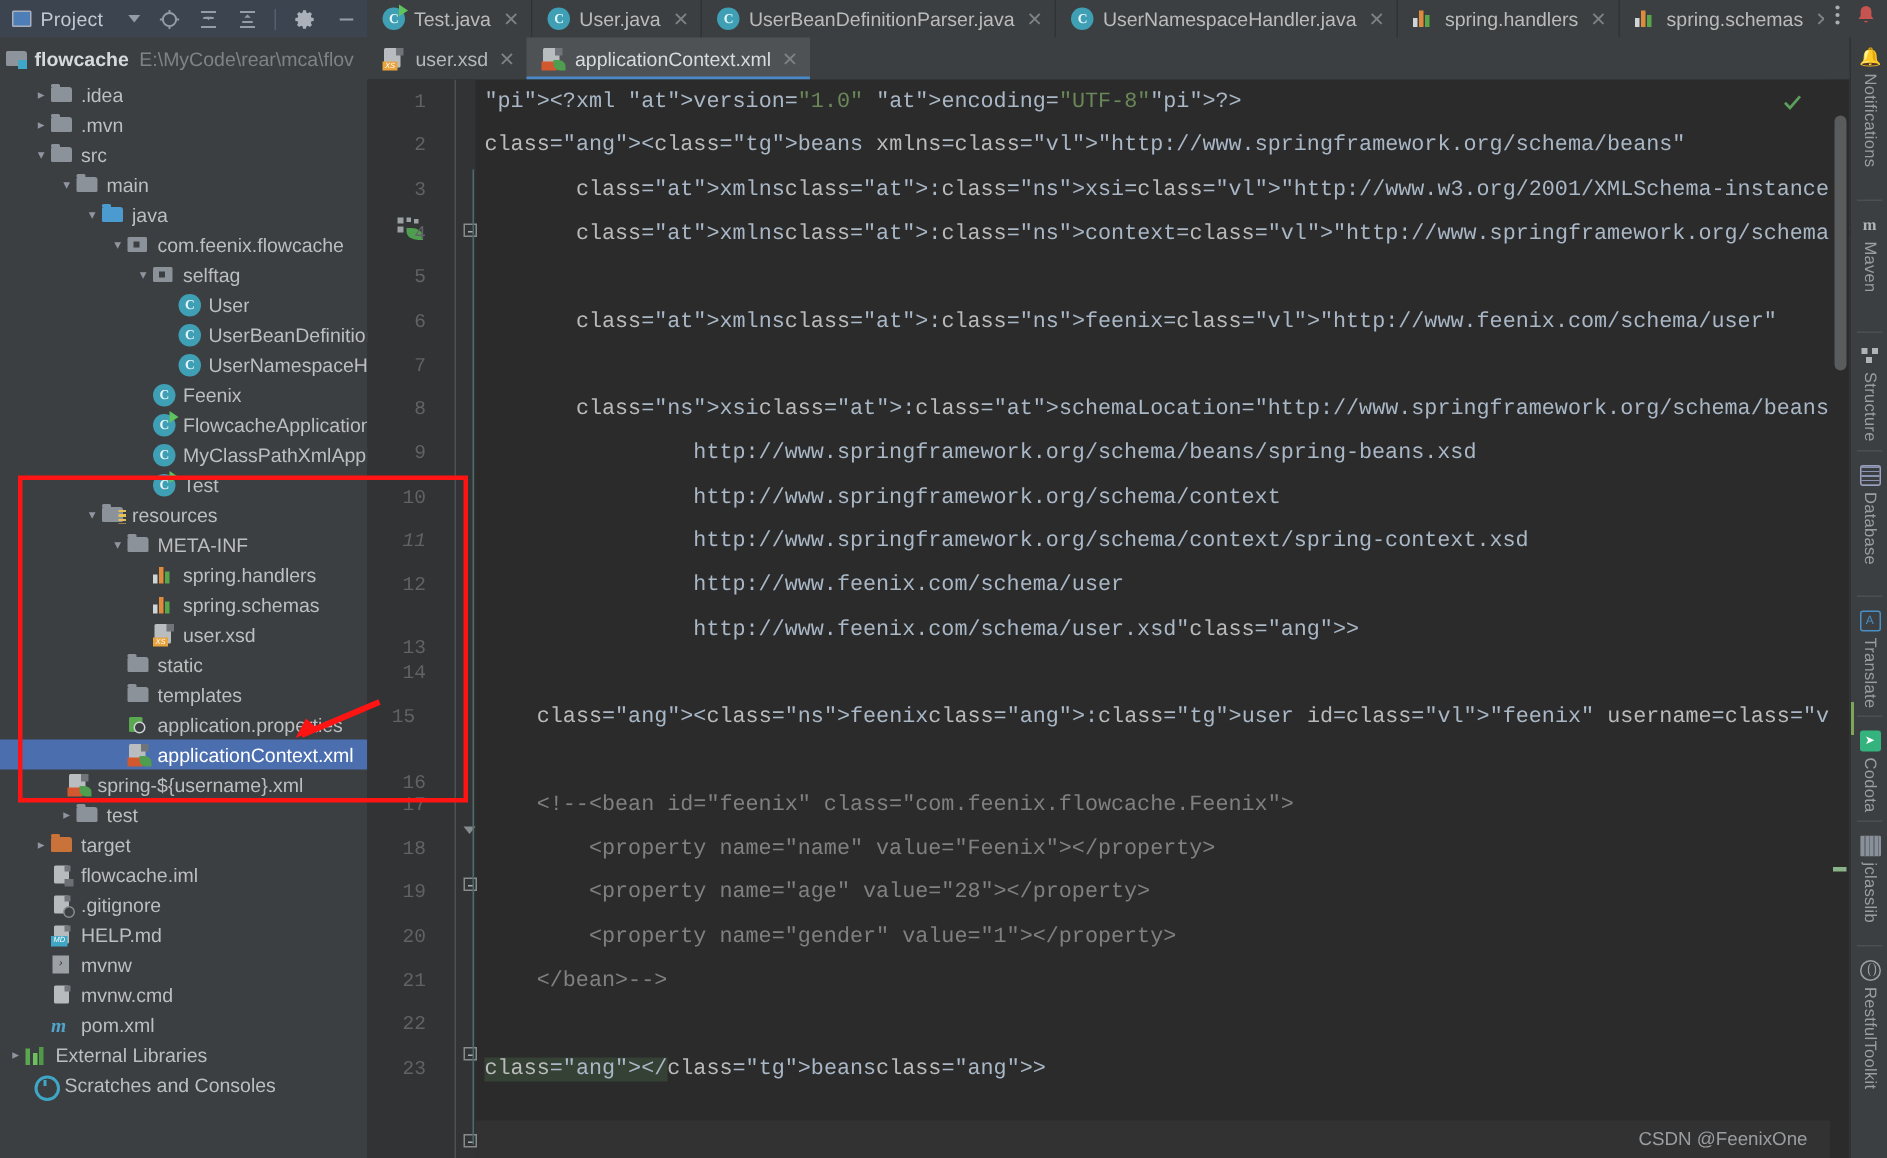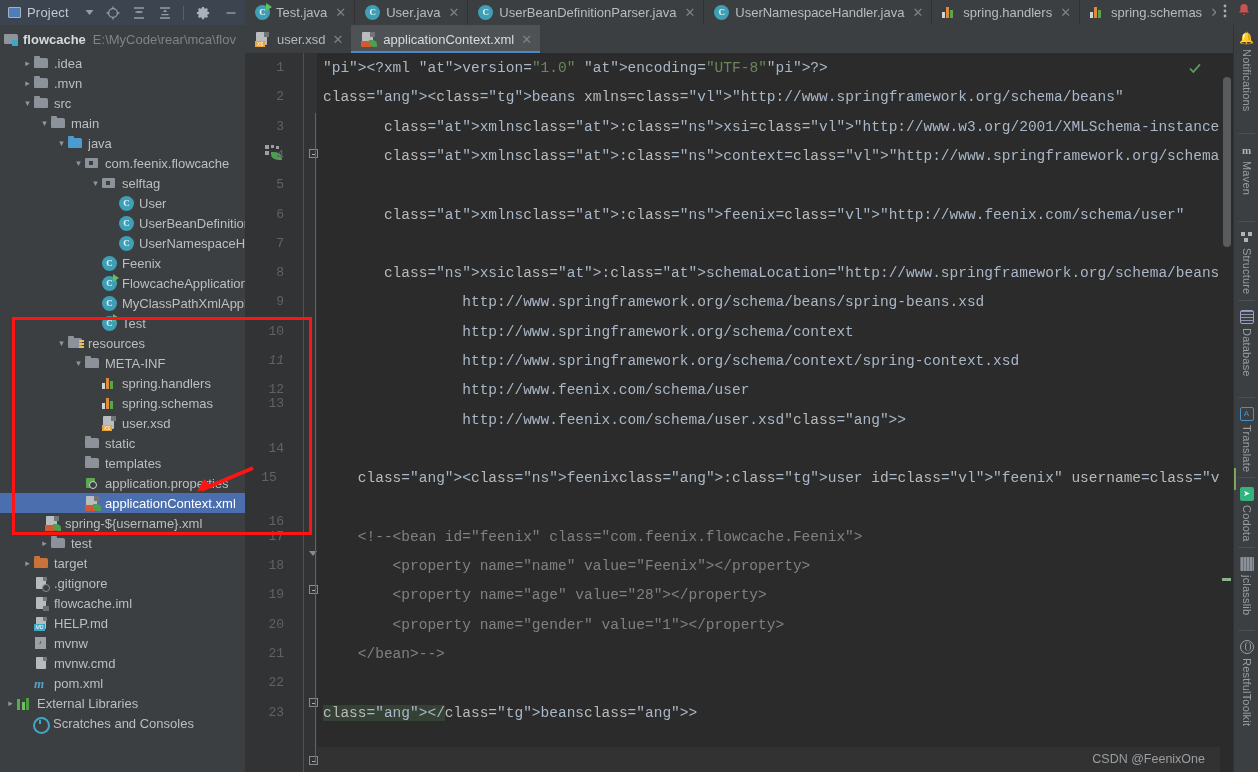--- a/index.html
+++ b/index.html
@@ -640,32 +640,32 @@
         <span class="ticon">
           <i class="fo orange"></i>
         </span>
         <span class="tlabel">target</span>
       </div>
       <div class="trow" style="padding-left:21px">
         <span class="tw"></span>
         <span class="ticon">
           <i class="gf"></i>
           <i class="gf-fold"></i>
-          <i class="git-x"></i>
-        </span>
-        <span class="tlabel">.gitignore</span>
+          <i class="iml-b"></i>
+        </span>
+        <span class="tlabel">flowcache.iml</span>
       </div>
       <div class="trow" style="padding-left:21px">
         <span class="tw"></span>
         <span class="ticon">
           <i class="gf"></i>
           <i class="gf-fold"></i>
-          <i class="iml-b"></i>
-        </span>
-        <span class="tlabel">flowcache.iml</span>
+          <i class="git-x"></i>
+        </span>
+        <span class="tlabel">.gitignore</span>
       </div>
       <div class="trow" style="padding-left:21px">
         <span class="tw"></span>
         <span class="ticon">
           <i class="gf"></i>
           <i class="gf-fold"></i>
           <i class="md-b">MD</i>
         </span>
         <span class="tlabel">HELP.md</span>
       </div>
@@ -693,21 +693,21 @@
         <span class="tw">
           <span class="chev">▸</span>
         </span>
         <span class="ticon libs">
           <i></i>
           <i></i>
           <i></i>
         </span>
         <span class="tlabel">External Libraries</span>
       </div>
-      <div class="trow" style="padding-left:20px">
+      <div class="trow" style="padding-left:10px">
         <span class="tw"></span>
         <span class="ticon">
           <i class="scratch"></i>
         </span>
         <span class="tlabel">Scratches and Consoles</span>
       </div>
     </div>
 
   <div class="editor">
 
@@ -734,21 +734,21 @@
         <div class="gutter-line" style="top: 65.6px;">3</div>
         <div class="gutter-line" style="top: 94.9px;">4</div>
         <div class="gutter-line" style="top: 124.2px;">5</div>
         <div class="gutter-line" style="top: 153.5px;">6</div>
         <div class="gutter-line" style="top: 182.8px;">7</div>
         <div class="gutter-line" style="top: 212.1px;">8</div>
         <div class="gutter-line" style="top: 241.4px;">9</div>
         <div class="gutter-line" style="top: 270.7px;">10</div>
         <div class="gutter-line" style="top: 300px; font-style: italic;">11</div>
         <div class="gutter-line" style="top: 329.3px;">12</div>
-        <div class="gutter-line" style="top: 343px;">13</div>
+        <div class="gutter-line" style="top: 371px;">13</div>
         <div class="gutter-line" style="top: 387.9px;">14</div>
         <div class="gutter-line" style="top: 417.2px; text-align: center;">15</div>
         <div class="gutter-line" style="top: 461px;">16</div>
         <div class="gutter-line" style="top: 475.8px;">17</div>
         <div class="gutter-line" style="top: 505.1px;">18</div>
         <div class="gutter-line" style="top: 534.4px;">19</div>
         <div class="gutter-line" style="top: 563.7px;">20</div>
         <div class="gutter-line" style="top: 593px;">21</div>
         <div class="gutter-line" style="top: 622.3px;">22</div>
         <div class="gutter-line" style="top: 651.6px;">23</div>

